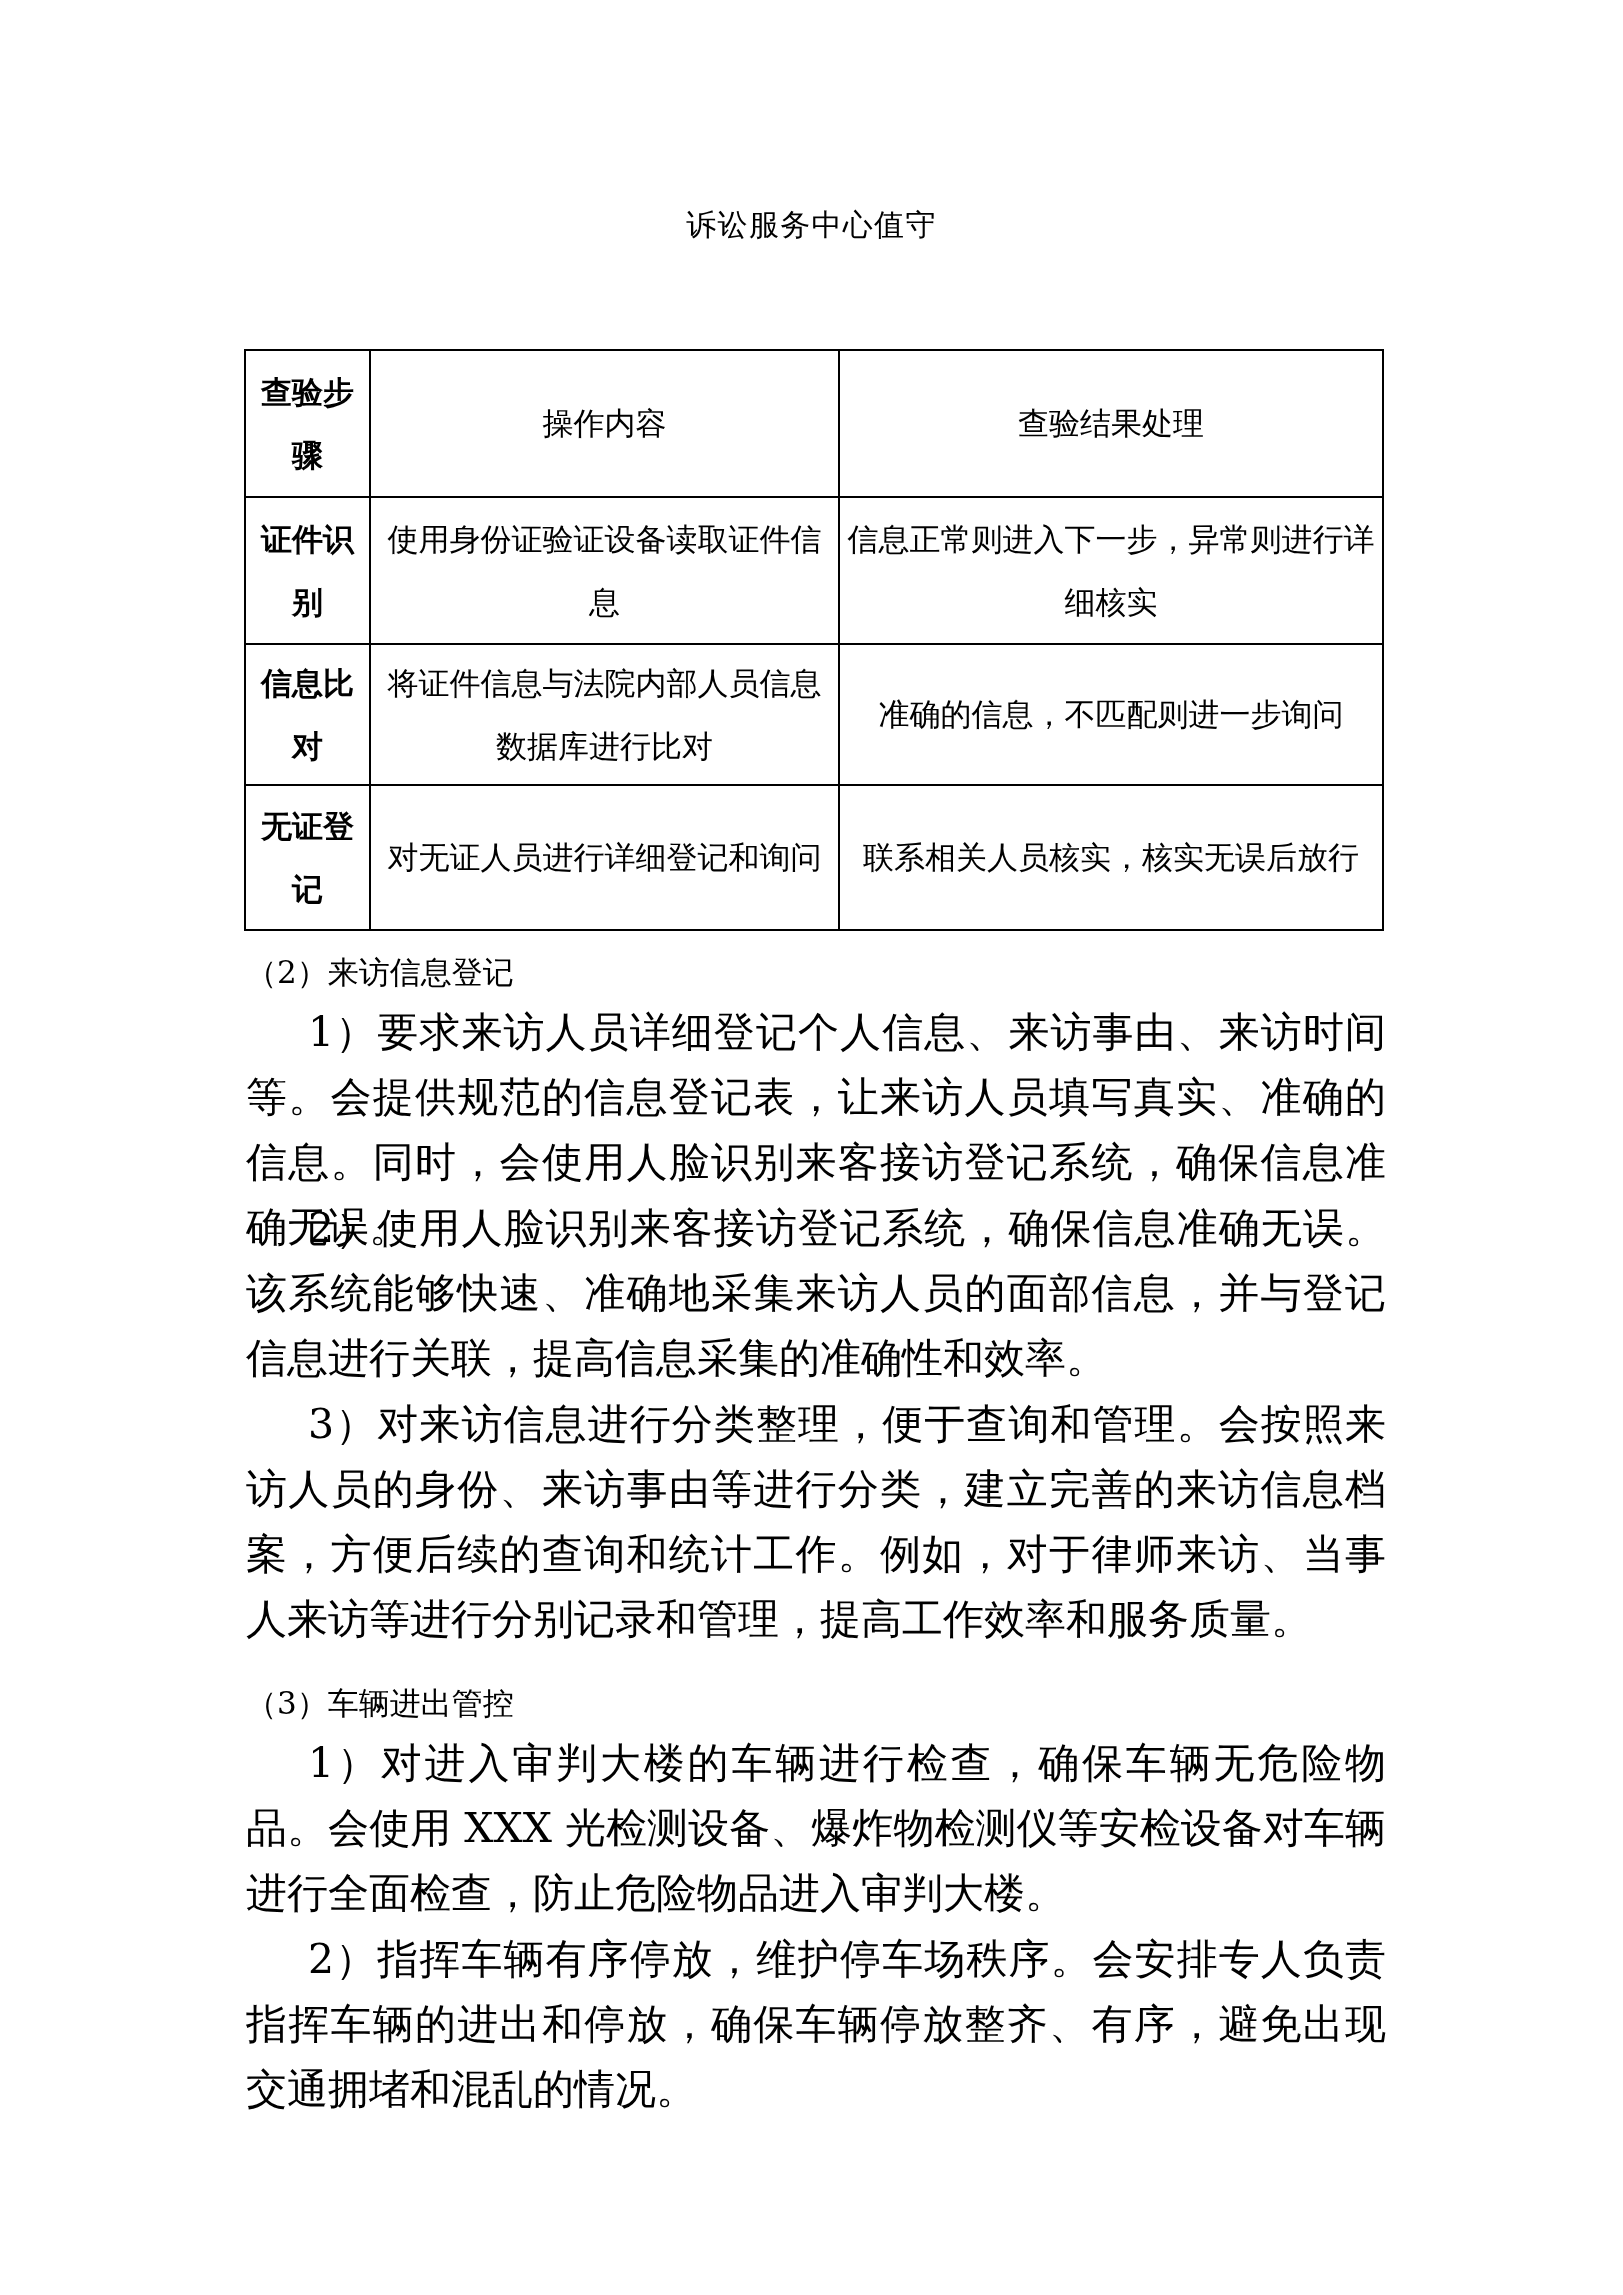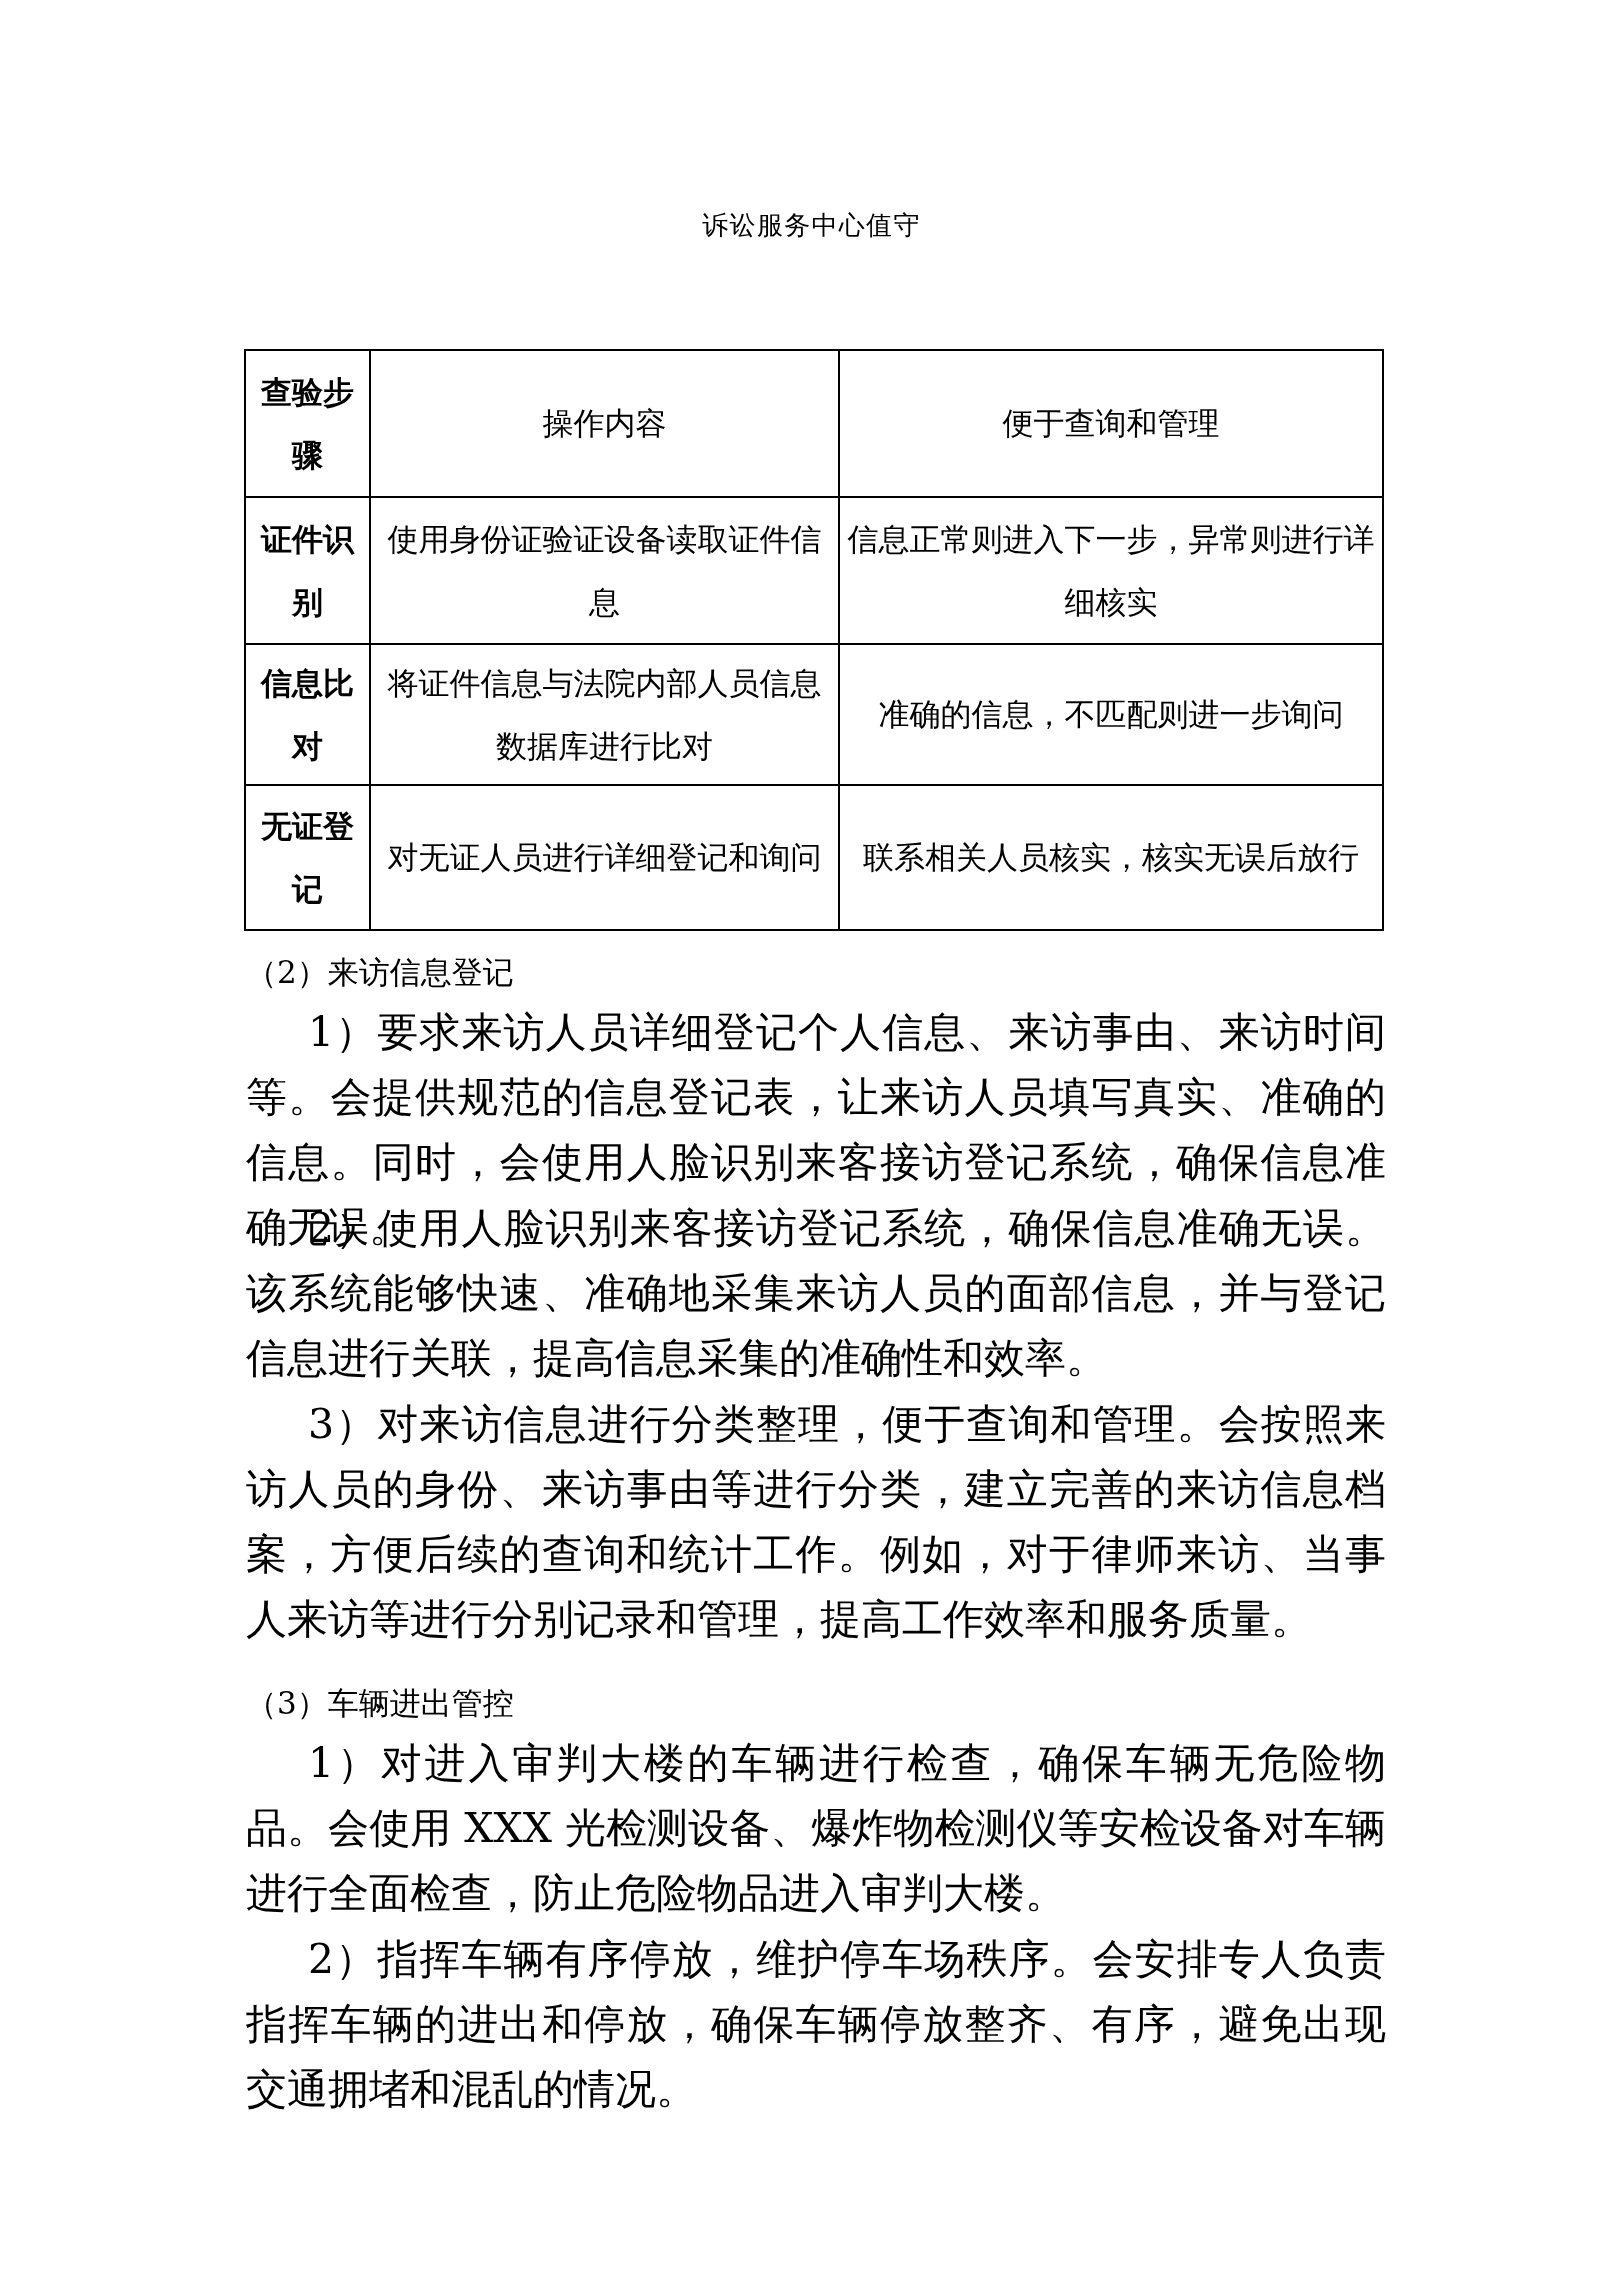--- a/index.html
+++ b/index.html
@@ -1,19 +1,19 @@
 <!DOCTYPE html>
 <html style="font-size:10.5px"><head>
 <meta charset="utf-8">
 <style>
   html, body { margin:0; padding:0; background:#ffffff; }
   body { width:1623px; height:2295px; position:relative; overflow:hidden;
          font-family:"DejaVu Serif","Liberation Serif",serif; color:#000; }
   .title { position:absolute; left:0; width:1623px; top:202px; text-align:center;
-           font-size:26px; letter-spacing:1.3px; line-height:46px; }
+           font-size:30px; letter-spacing:1.3px; line-height:46px; }
   table.grid { position:absolute; left:244px; top:349px; width:1140px;
                border-collapse:collapse; table-layout:fixed; }
   table.grid td { border:2.6px solid #000; text-align:center; vertical-align:middle;
                   font-size:31px; line-height:63px; padding:0 2.6px; }
   table.grid td.c1 { width:97px; padding:0 13px;font-weight:bold; }
   table.grid td.c2 { width:462px; }
   table.grid td.c3 { }
   table.grid tr.h { height:147px; }
   table.grid tr.r1 { height:147px; }
   table.grid tr.r2 { height:141px; }
@@ -26,21 +26,21 @@
 </head>
 <body>
 
 <div class="title">诉讼服务中心值守</div>
 
 <table class="grid">
   <tbody>
       <tr class="h">
     <td class="c1">查验步骤</td>
     <td class="c2">操作内容</td>
-    <td class="c3">便于查询和管理</td>
+    <td class="c3">查验结果处理</td>
   </tr>
   <tr class="r1">
     <td class="c1">证件识别</td>
     <td class="c2">使用身份证验证设备读取证件信息</td>
     <td class="c3">信息正常则进入下一步，异常则进行详细核实</td>
   </tr>
   <tr class="r2">
     <td class="c1">信息比对</td>
     <td class="c2">将证件信息与法院内部人员信息数据库进行比对</td>
     <td class="c3">准确的信息，不匹配则进一步询问</td>

